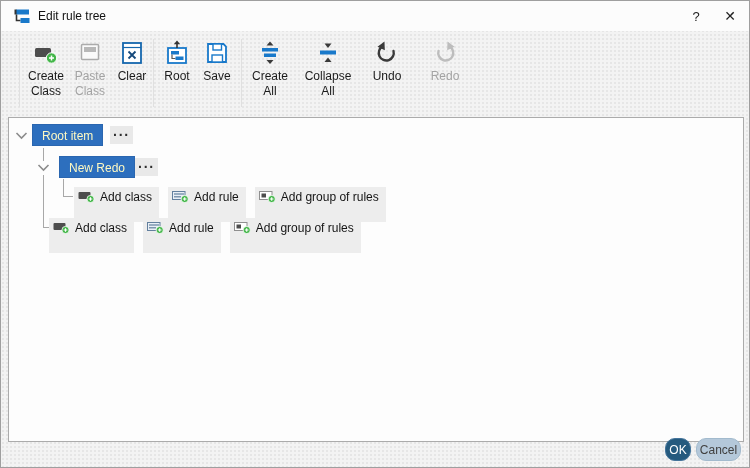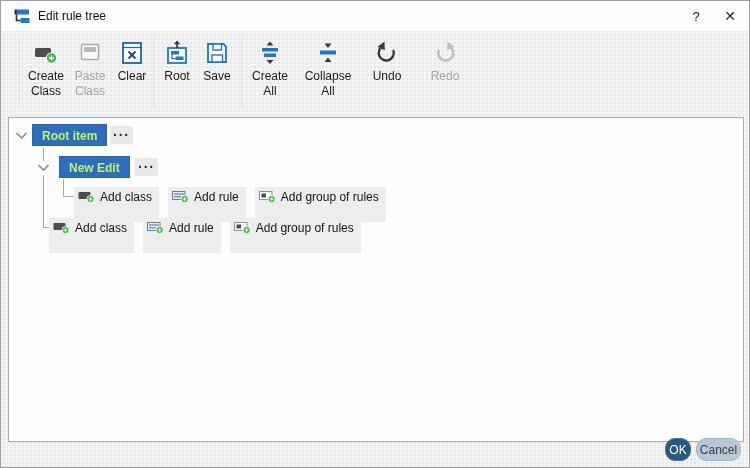--- a/index.html
+++ b/index.html
@@ -39,21 +39,21 @@
   .tbtn.disabled .tlabel{color:#a3a3a3;}
   
   .tree-panel{
     position:absolute; left:7px; top:116px; width:736px; height:325px;
     background:#fdfdfd; border:1px solid #ababab; box-sizing:border-box;
   }
   .chev{position:absolute; width:13px; height:9px;}
   .node{
     position:absolute; height:22px; line-height:22px; padding:0 9px;
     background:#2d6fbe; border:1px solid #2a66b0; box-sizing:border-box;
-    color:#bef264; font-size:12px; cursor:default;font-weight:bold;
+    color:#fef9c3; font-size:12px; cursor:default;
   }
   .menu-btn{
     position:absolute; width:23px; height:18px; background:#e9e9e9;
     display:flex; align-items:center; justify-content:center;
     color:#2e2e2e; font-weight:700; font-size:14px; letter-spacing:1px; cursor:default;
   }
   .tline{position:absolute; width:1px; background:#a8a8a8;}
   .hline{position:absolute; height:1px; background:#a8a8a8;}
   .action-row{position:absolute; display:flex; gap:9px;}
   .add-btn{
@@ -200,21 +200,21 @@
       <polyline points="1.5,2 6.5,7 11.5,2" fill="none" stroke="#8c8c8c" stroke-width="1.6"></polyline>
     </svg>
     <div class="node" style="left:23px; top:6px">Root item</div>
     <div class="menu-btn" style="left:101px; top:8px">···</div>
 
     <div class="tline" style="left:34px; top:30px; height:13px"></div>
 
     <svg class="chev" style="left:28px; top:45px" viewBox="0 0 13 9">
       <polyline points="1.5,2 6.5,7 11.5,2" fill="none" stroke="#8c8c8c" stroke-width="1.6"></polyline>
     </svg>
-    <div class="node" style="left:50px; top:38px">New Edit</div>
+    <div class="node" style="left:50px; top:38px">New Redo</div>
     <div class="menu-btn" style="left:126px; top:40px">···</div>
 
     <div class="tline" style="left:54px; top:61px; height:18px"></div>
     <div class="hline" style="left:54px; top:78px; width:10px"></div>
 
     <div class="action-row" style="left:65px; top:69px">
       <div class="add-btn">
         <svg width="17" height="13" viewBox="0 0 17 13">
           <rect x="0.5" y="2" width="12" height="7" rx="1" fill="#4d4d4d"></rect>
           <circle cx="12.5" cy="9" r="3.6" fill="#43b649" stroke="#fff" stroke-width="0.8"></circle>

